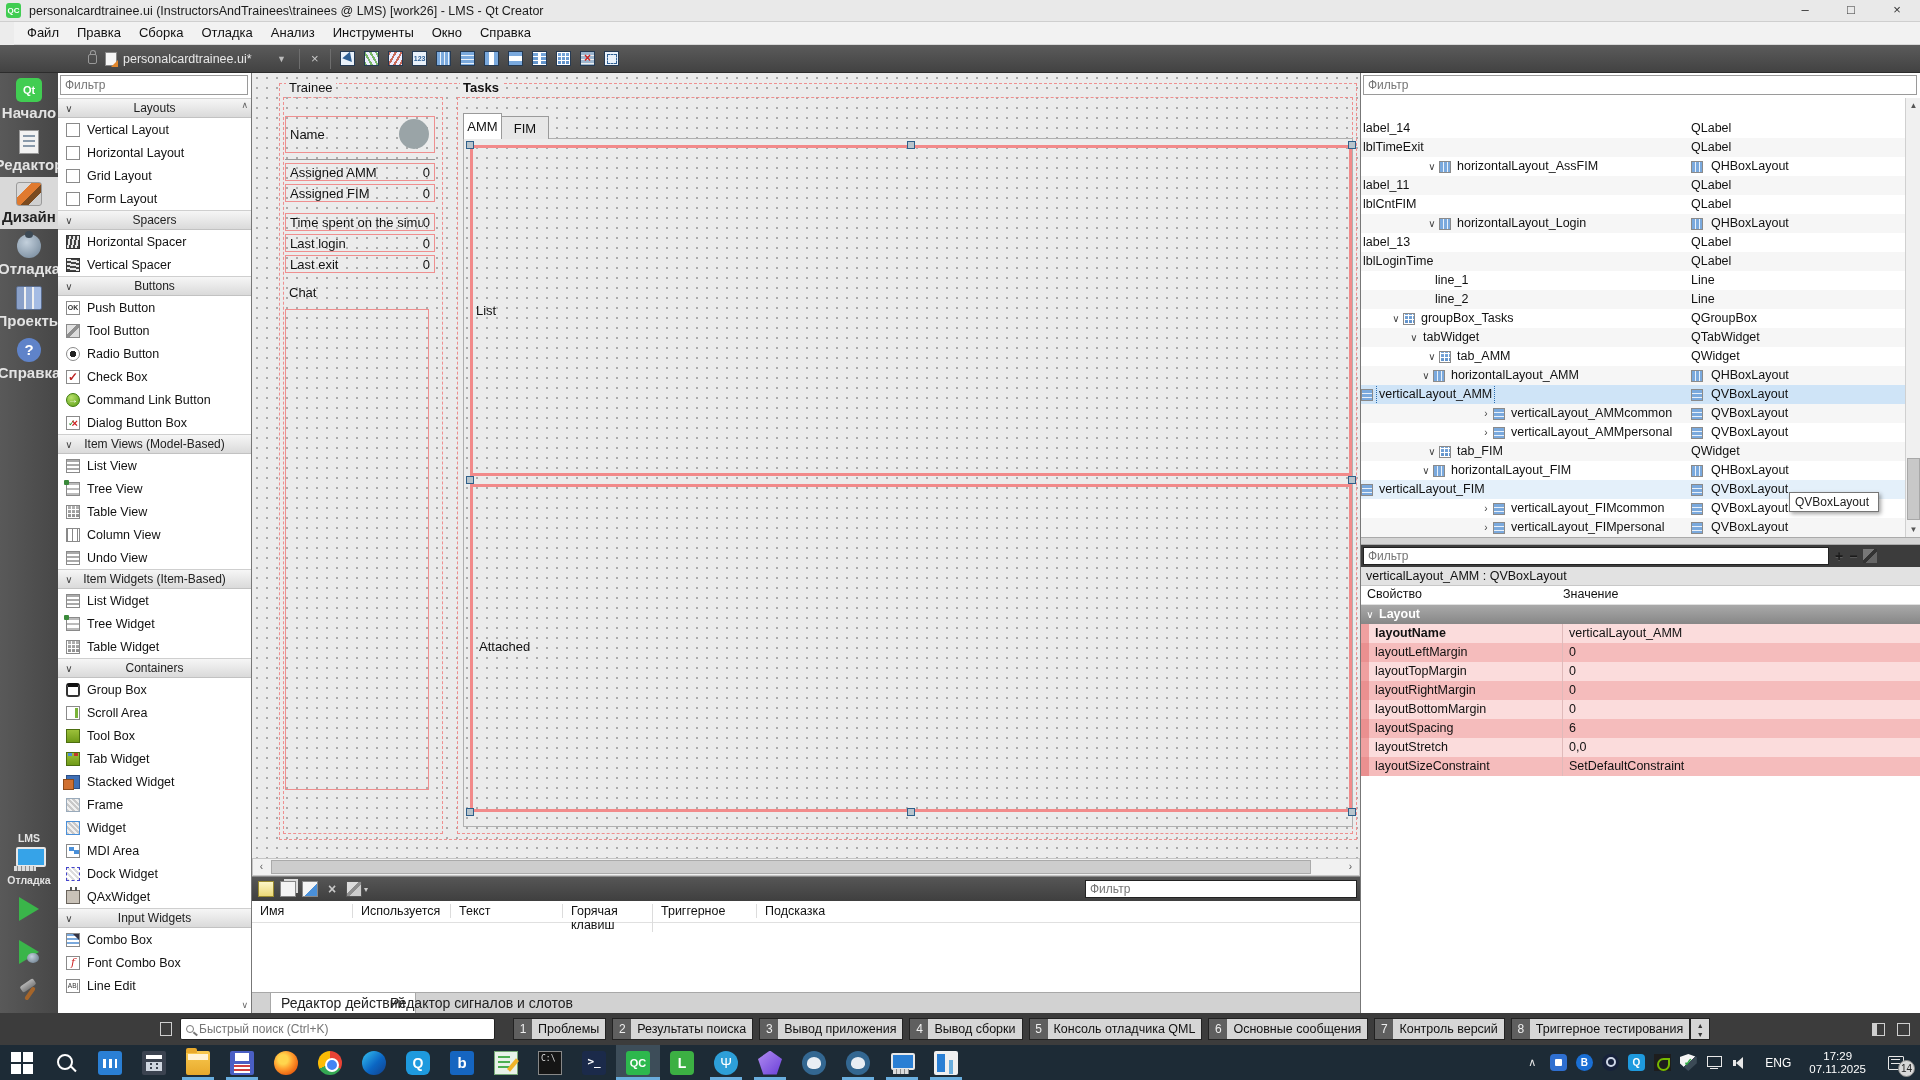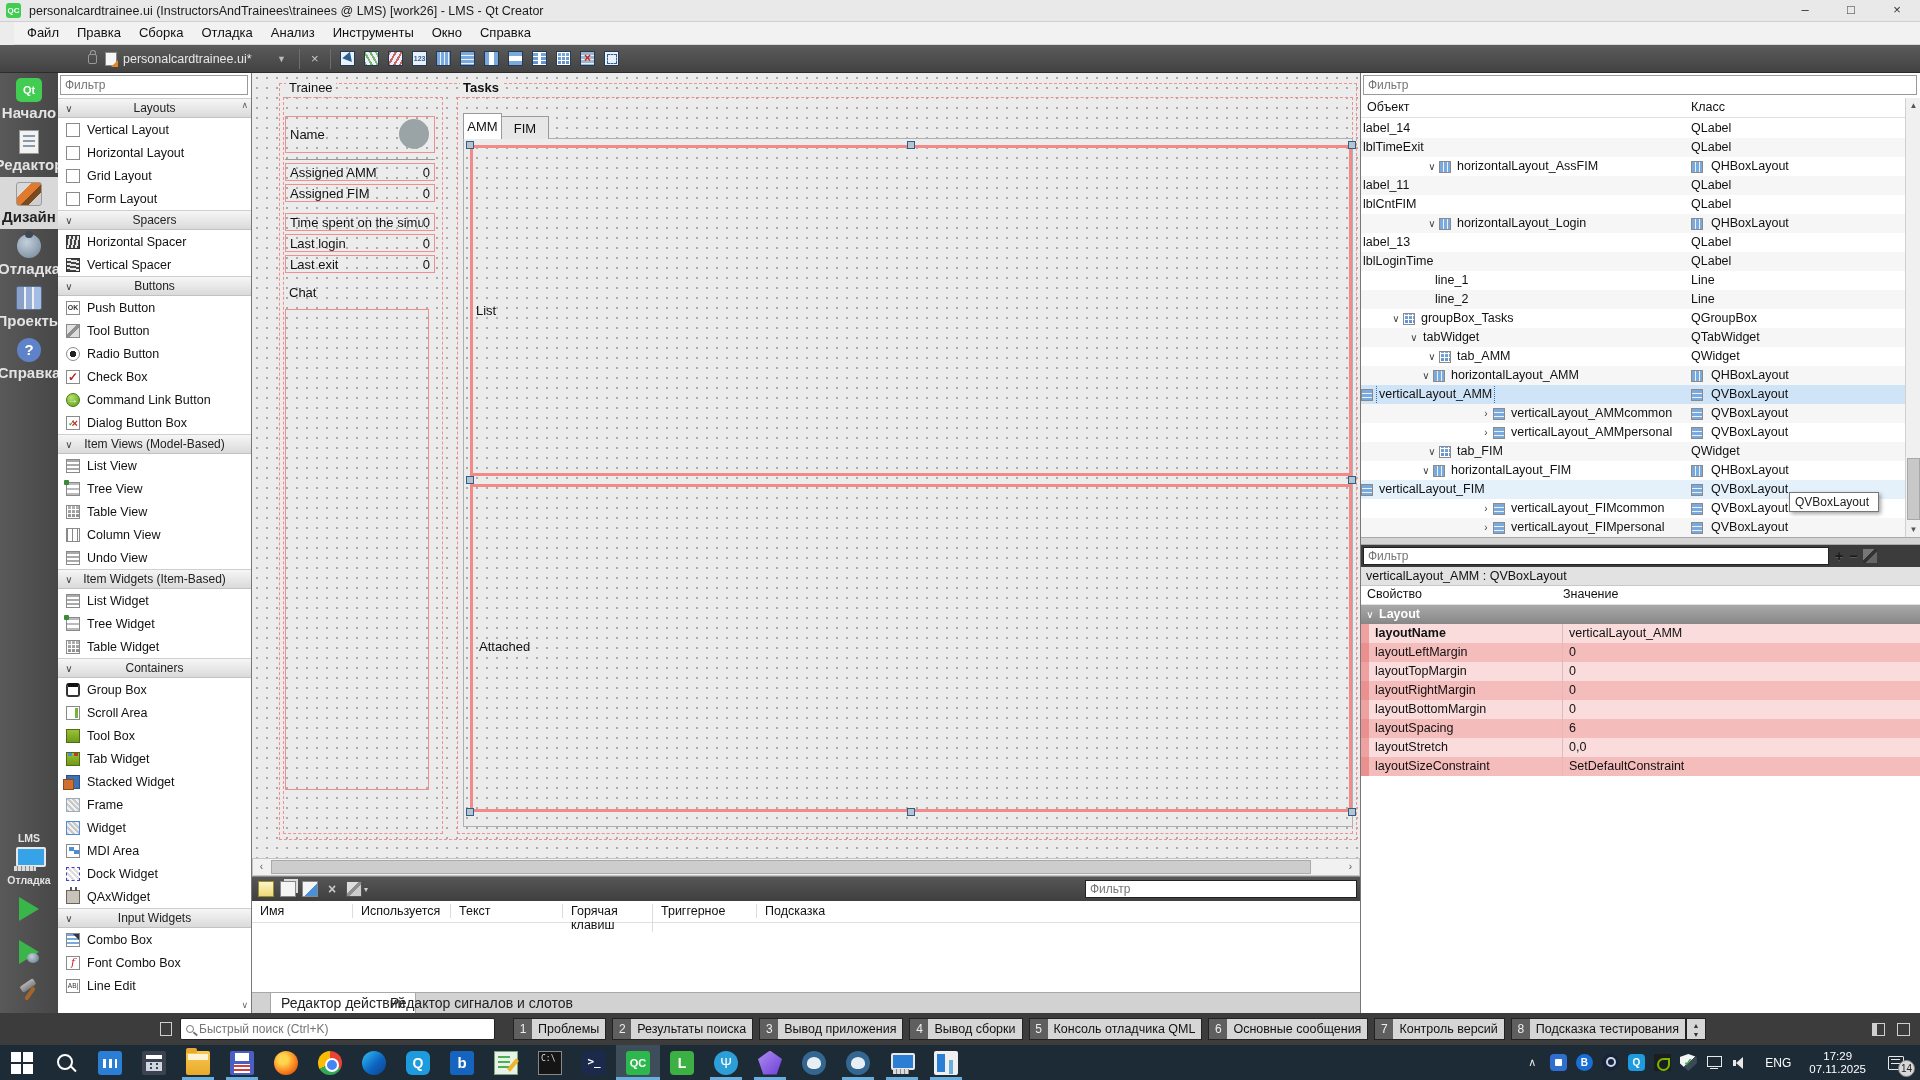--- a/index.html
+++ b/index.html
@@ -722,24 +722,20 @@
     <span style="left:513px;width:90px;border-right:none;">Подсказка</span>
   </div>
   <div id="action-tabs">
     <span class="a-tab active" style="left:18px;">Редактор действий</span>
     <span class="a-tab" style="left:128px;">Редактор сигналов и слотов</span>
   </div>
 </div>
 
 <div id="rightpanel">
   <input id="oi-filter" placeholder="Фильтр" style="">
-  <div id="oi-header">
-    <span style="left:6px;">Объект</span>
-    <span style="left:330px;">Класс</span>
-  </div>
   <div id="oi-rows">
 
       <div class="oi-row">
         <span class="oi-left ind114">
           <span class="oi-exp"></span>
 
           <span class="oi-name">label_14</span>
         </span>
         <span class="oi-right">
 
@@ -1104,21 +1100,21 @@
         <span class="pane-label">Основные сообщения</span>
       </span>
 
       <span class="pane-btn">
         <span class="pane-num">7</span>
         <span class="pane-label">Контроль версий</span>
       </span>
 
       <span class="pane-btn">
         <span class="pane-num">8</span>
-        <span class="pane-label">Подсказка тестирования</span>
+        <span class="pane-label">Триггерное тестирования</span>
       </span>
 
   </div>
   <span class="pane-stepper">▲<br>▼</span>
   <div id="sb-right">
     <span class="sb-mini2"></span>
     <span class="sb-mini"></span>
   </div>
 </div>
 

